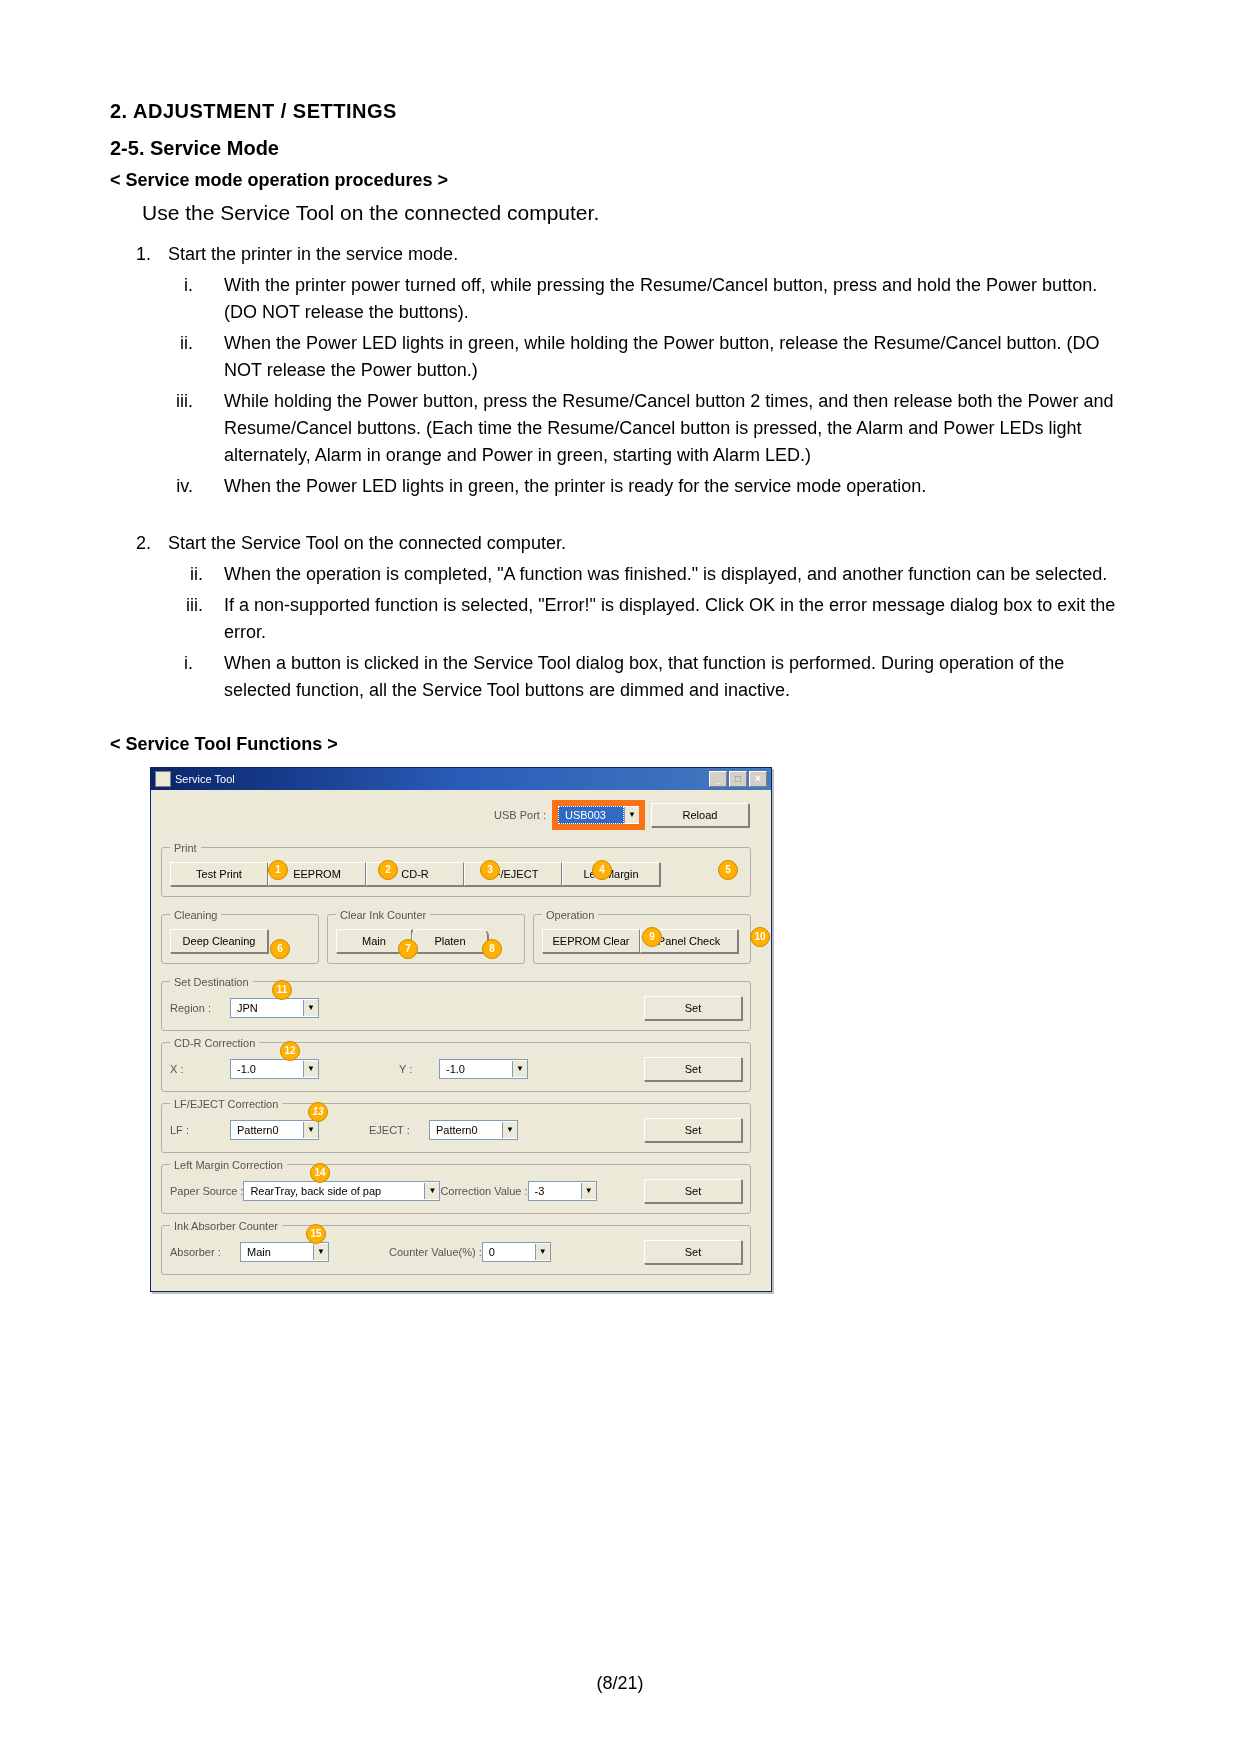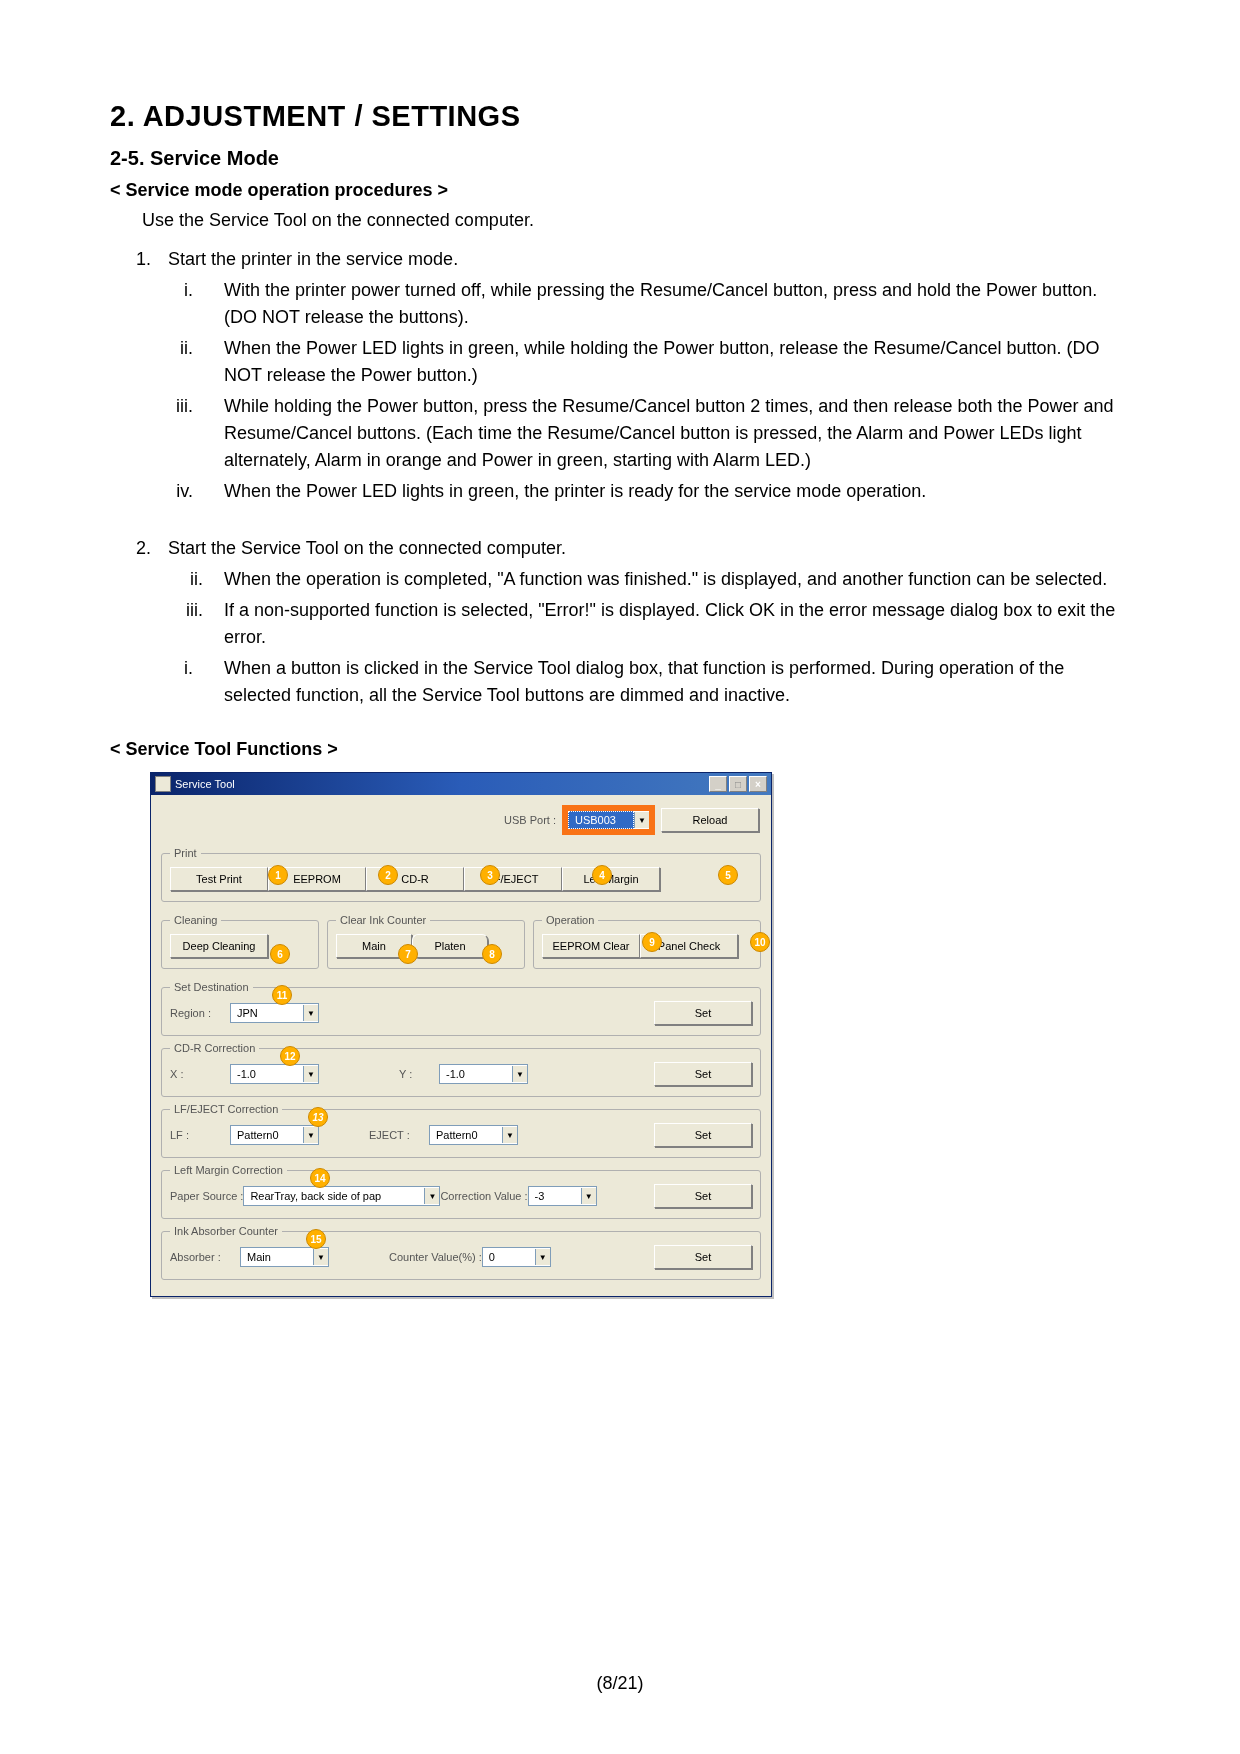--- a/index.html
+++ b/index.html
@@ -11,35 +11,35 @@
       width: 1240px;
       height: 1754px;
       margin: 0 auto;
       padding: 100px 110px 0 110px;
       box-sizing: border-box;
       font-family: Arial, Helvetica, sans-serif;
       color: #000;
       position: relative;
     }
     h1 {
-      font-size: 29px;
+      font-size: 20px;
       margin: 0 0 14px 0;
       letter-spacing: 0.5px;
     }
     h2 {
       font-size: 20px;
       margin: 0 0 10px 0;
     }
     .sub-bold {
       font-size: 18px;
       font-weight: bold;
       margin: 6px 0;
     }
     .body-text {
-      font-size: 18px;
+      font-size: 21px;
       line-height: 1.5;
       margin: 0 0 8px 0;
       padding-left: 32px;
     }
     ol.outer {
       list-style: decimal;
       padding-left: 46px;
       margin: 12px 0 0 0;
     }
     ol.outer > li {
@@ -103,21 +103,21 @@
       background: #d4d0c8;
       border: 1px solid #fff;
       border-right-color:#808080;
       border-bottom-color:#808080;
       margin-left: 2px;
       display:flex; align-items:center; justify-content:center;
       font-size:10px; font-family: Arial; font-weight:bold;
     }
     .titlebar .spacer { flex: 1; }
     .dlgbody {
-      padding: 8px 10px 10px 10px;
+      padding: 8px 20px 10px 10px;
     }
     .toprow {
       display: flex; justify-content: flex-end; align-items:center; gap:6px;
       padding: 2px 2px 6px 2px;
     }
     .combo {
       display:inline-flex; align-items:center;
       background:#fff; border:6px solid #f97316; height:18px;
     }
     .combo-sel {

